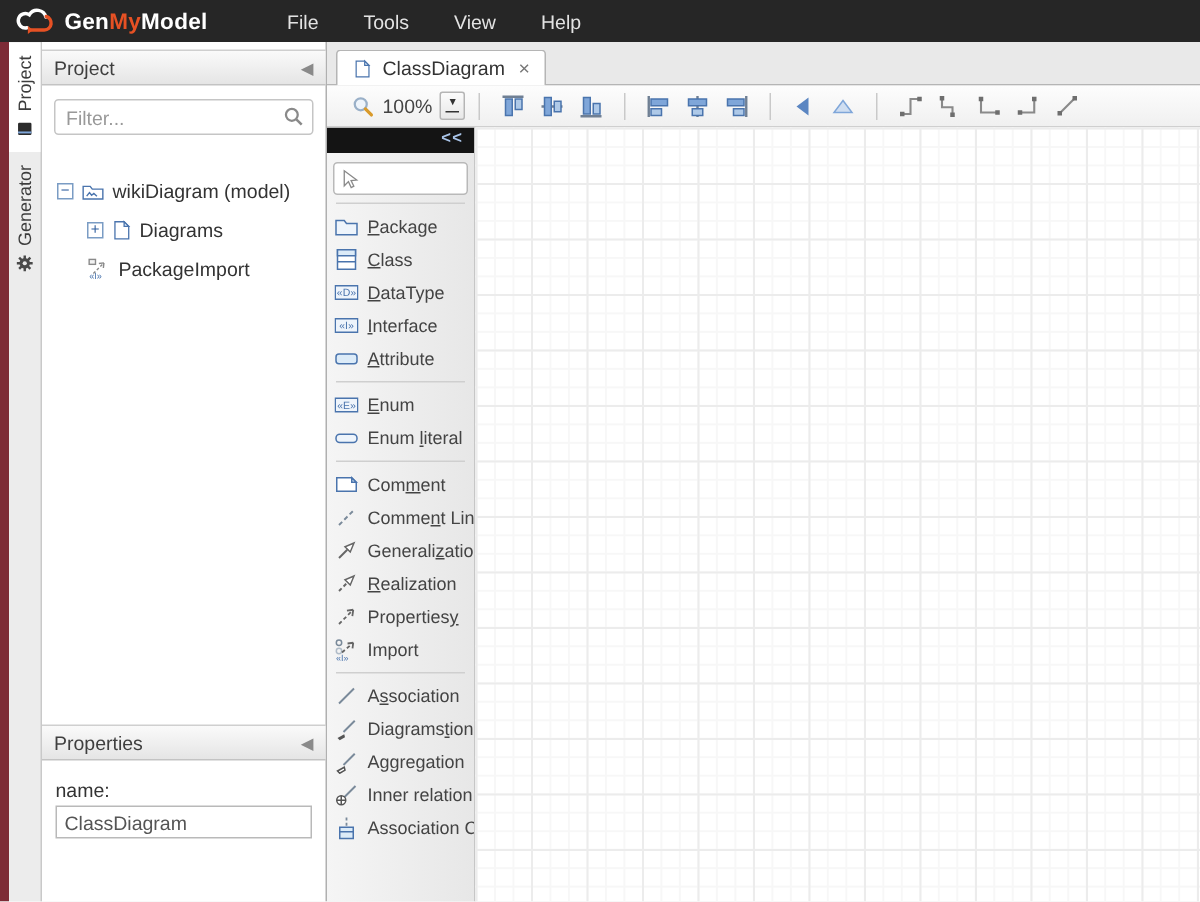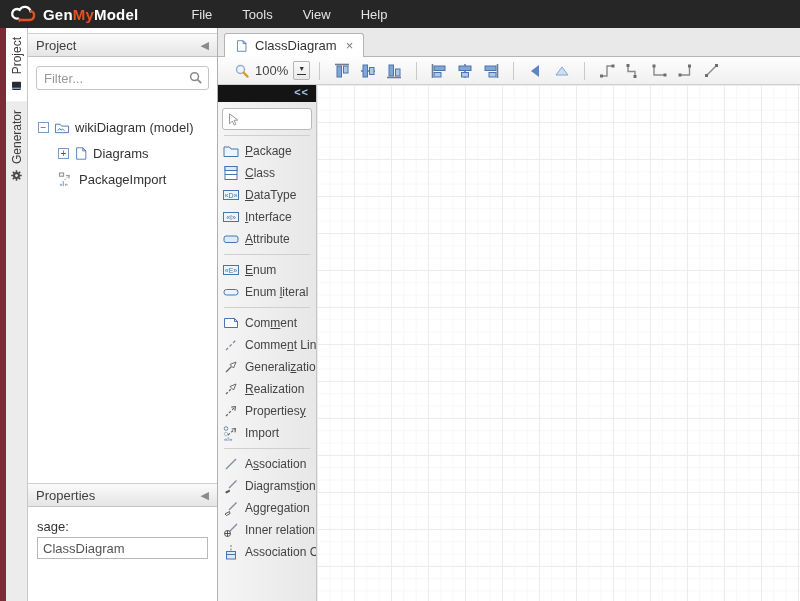--- a/index.html
+++ b/index.html
@@ -162,21 +162,21 @@
             <span>PackageImport</span>
           </div>
         </div>
       </div>
 
       <div class="panel-section-bottom">
         <div class="panel-header">
           <span>Properties</span>
           <span class="collapse-arrow">◀</span>
         </div>
-        <div class="field-label">sage:</div>
+        <div class="field-label">name:</div>
         <input class="field-input" type="text" value="ClassDiagram" style="">
       </div>
     </div>
 
     <div class="main">
 
       <div class="tabbar">
         <div class="tab">
           <svg width="13" height="14" viewBox="0 0 16 16">
             <path d="M3 1.5 h7 l3.5 3.5 v9.5 H3 z" fill="#fff" stroke="#4a74ad"></path>

